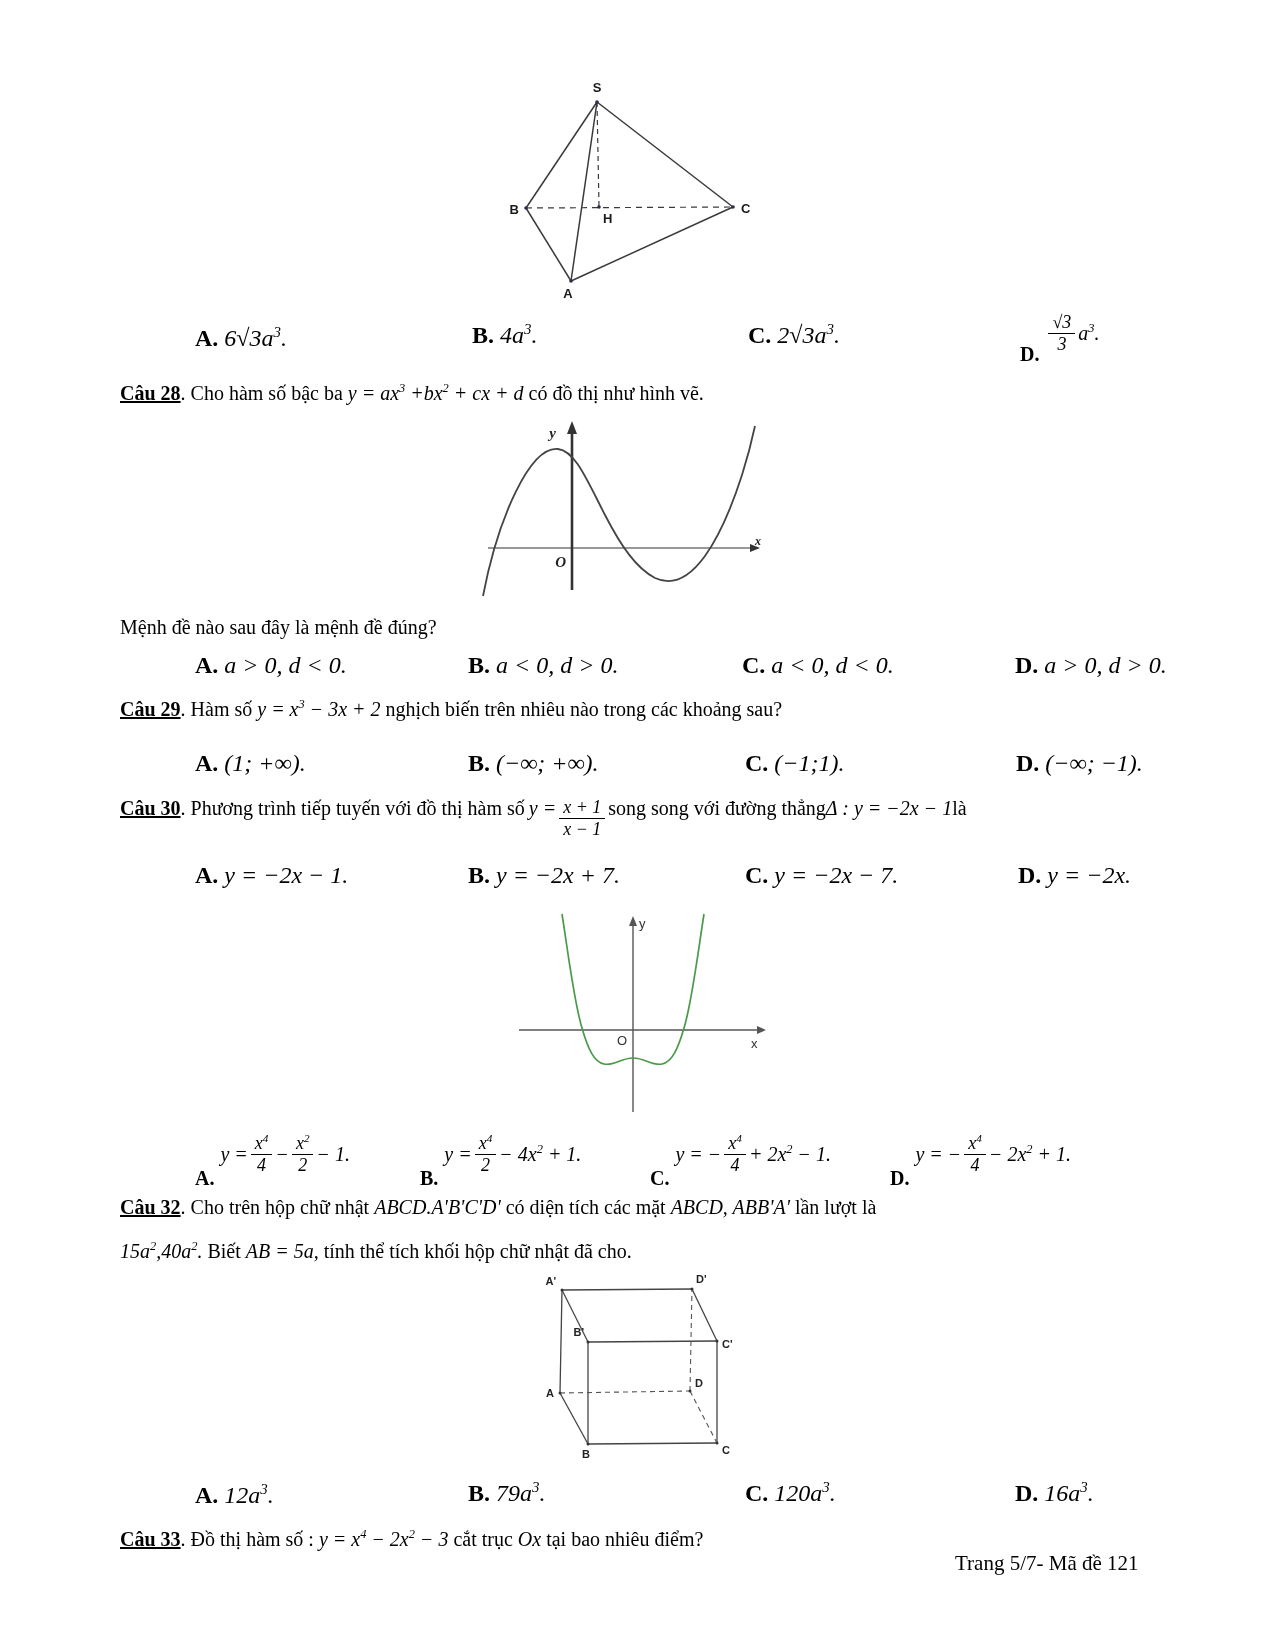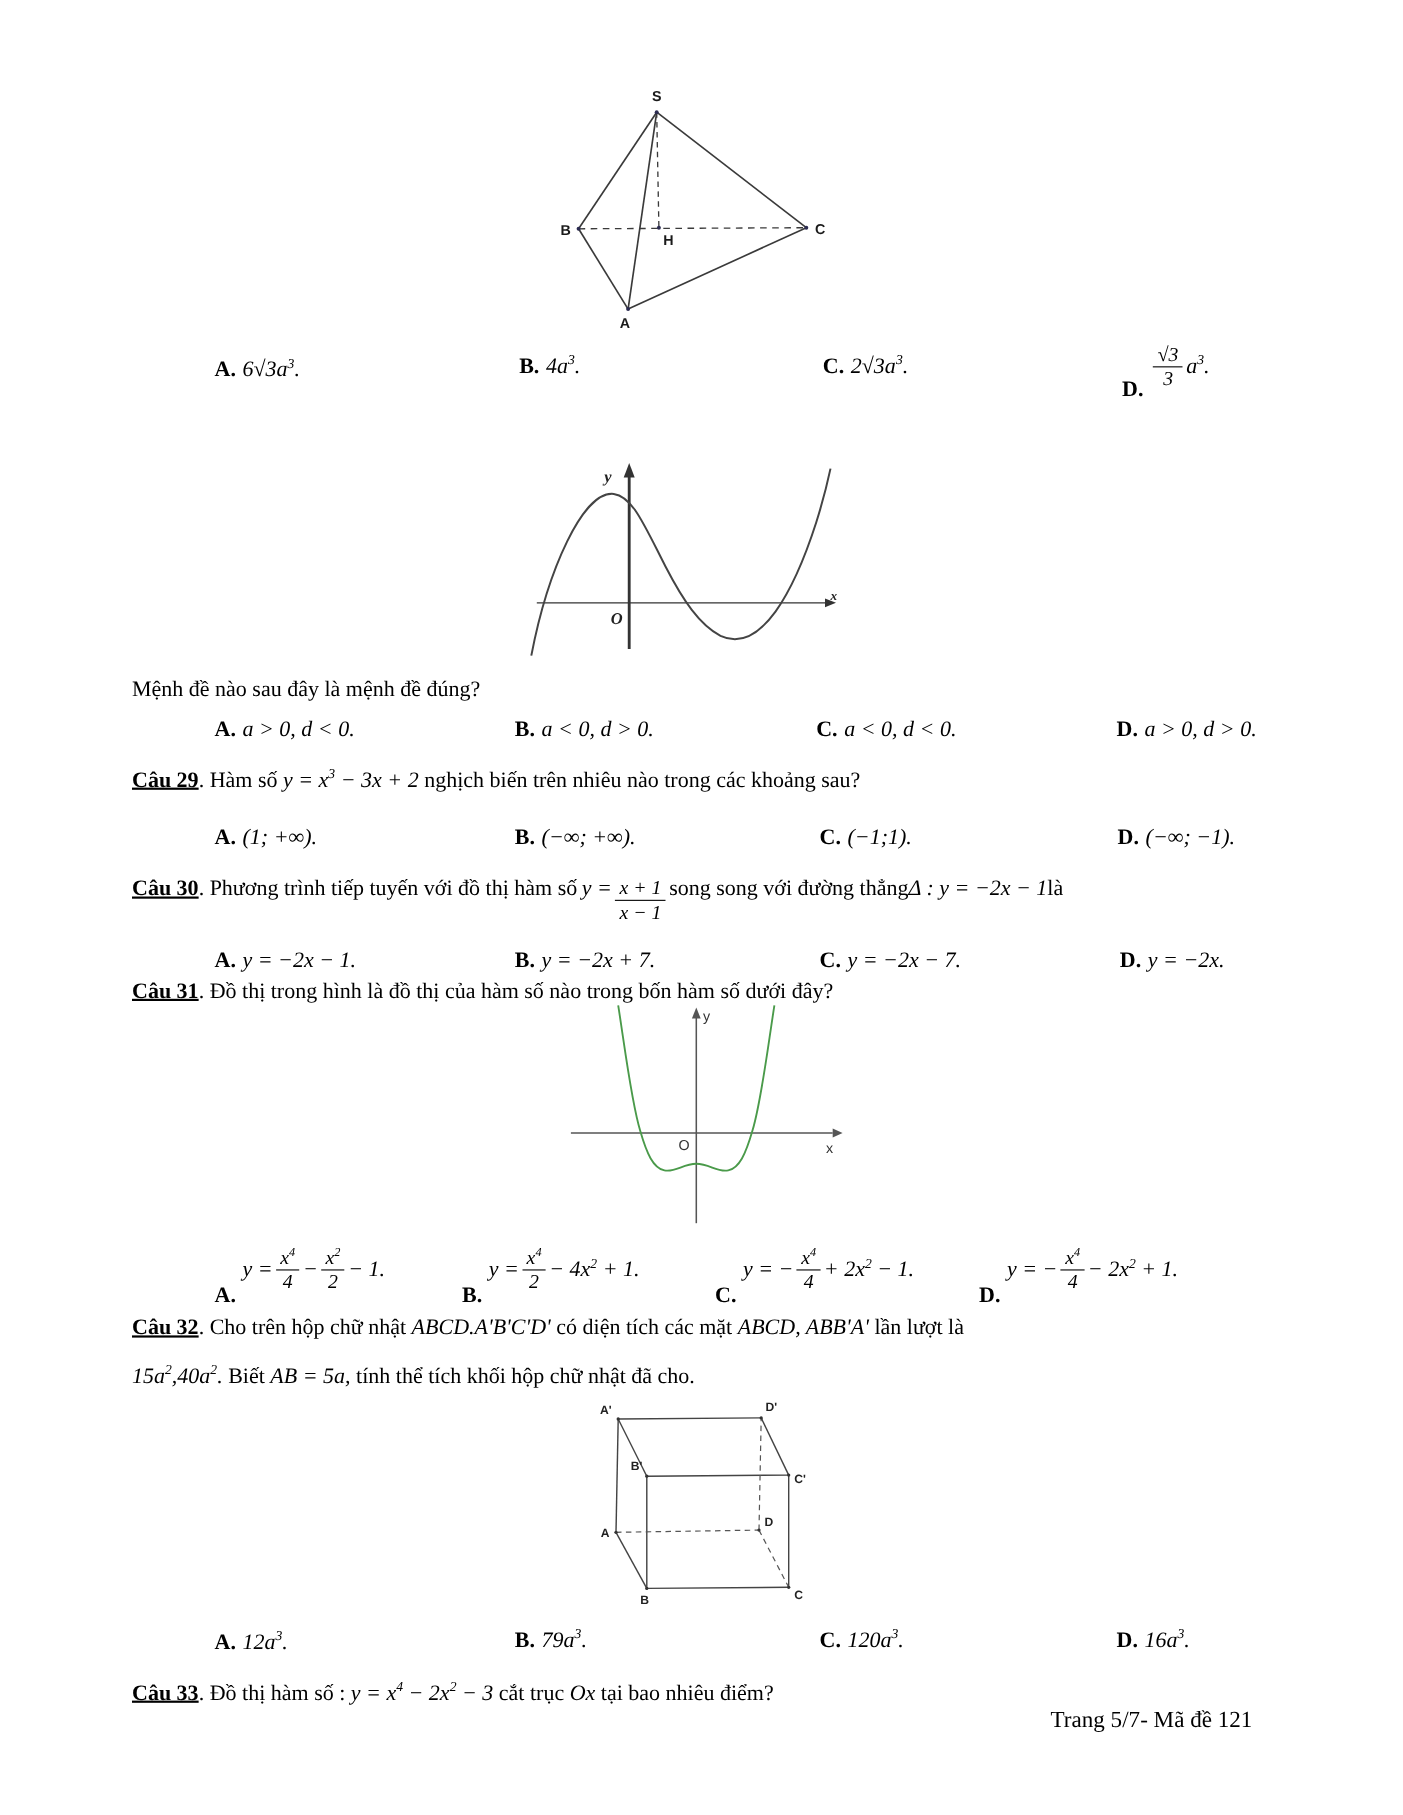--- a/index.html
+++ b/index.html
@@ -3,21 +3,21 @@
 <meta charset="utf-8">
 <style>
   html,body{margin:0;padding:0;background:#888;}
   .page{position:relative;width:1275px;height:1650px;background:#ffffff;margin:0 auto;
         font-family:"Liberation Serif",serif;color:#000;overflow:hidden;}
   .line{position:absolute;font-size:20px;white-space:nowrap;}
   .flexline{position:absolute;display:flex;align-items:flex-start;font-size:20px;white-space:nowrap;}
   .qtitle{font-weight:bold;text-decoration:underline;}
   .math{font-style:italic;}
   sup{font-size:0.62em;line-height:0;}
-  .opt{position:absolute;white-space:nowrap;font-size:20px;}
+  .opt{position:absolute;white-space:nowrap;font-size:24px;}
   .opt .lbl{font-weight:bold;margin-right:6px;font-style:normal;}
   .optflex{position:absolute;display:flex;align-items:center;white-space:nowrap;font-size:20px;}
   .optflex .lbl{align-self:flex-end;font-weight:bold;margin-right:6px;}
   .frac{display:inline-block;vertical-align:middle;text-align:center;line-height:1.15;
         font-style:italic;font-size:18px;margin:0 3px;}
   .frac .num{display:block;border-bottom:1.3px solid #000;padding:0 4px;}
   .frac .den{display:block;}
   .footer{position:absolute;font-size:21px;margin-left:12px;}
   svg{position:absolute;overflow:visible;}
   svg text{font-family:"Liberation Sans",sans-serif;}
@@ -65,20 +65,23 @@
   </div>
   <div class="optflex" style="left:1020px;top:300px;height:66px">
     <span class="lbl">D.</span>
     <span class="frac">
       <span class="num">√3</span>
       <span class="den">3</span>
     </span>
     <span class="math"><span>a</span><sup>3</sup><span>.</span></span>
   </div>
 
+  <div class="line" style="left:120px;top:382px">
+    <span class="qtitle">Câu 28</span><span>. Cho hàm số bậc ba </span><span class="math"><span>y = ax</span><sup>3</sup><span> +bx</span><sup>2</sup><span> + cx + d</span></span><span> có đồ thị như hình vẽ.</span>
+  </div>
 
   <svg style="left:458px;top:418px" width="305" height="175" viewBox="0 0 305 175">
     <g stroke="#333" fill="none">
       <line x1="30" y1="130" x2="292" y2="130" stroke-width="1.2"></line>
       <line x1="114" y1="12" x2="114" y2="172" stroke-width="2.6"></line>
     </g>
     <polygon points="292,126 302,130 292,134" fill="#333"></polygon>
     <polygon points="109,16 114,3 119,16" fill="#333"></polygon>
     <path fill="none" stroke="#444" stroke-width="1.8" d="M25,178 C40,100 72,28 100,31 C117,33 128,60 147,97 C163,128 178,150 197,160 C214,168 231,160 247,138 C262,117 275,85 284,57 C290,38 294,22 297,8"></path>
     <g font-size="15" font-weight="bold" fill="#222" class="serif-lab">
@@ -141,23 +144,20 @@
   <div class="opt" style="left:468px;top:862px">
     <span class="lbl">B.</span><span class="math">y = −2x + 7.</span>
   </div>
   <div class="opt" style="left:745px;top:862px">
     <span class="lbl">C.</span><span class="math">y = −2x − 7.</span>
   </div>
   <div class="opt" style="left:1018px;top:862px">
     <span class="lbl">D.</span><span class="math">y = −2x.</span>
   </div>
 
-  <div class="line" style="left:120px;top:890px">
-    <span class="qtitle">Câu 31</span><span>. Đồ thị trong hình là đồ thị của hàm số nào trong bốn hàm số dưới đây?</span>
-  </div>
 
   <svg style="left:505px;top:912px" width="270" height="202" viewBox="0 0 270 202">
     <g stroke="#555" fill="none" stroke-width="1.4">
       <line x1="14" y1="118" x2="252" y2="118"></line>
       <line x1="128" y1="12" x2="128" y2="200"></line>
     </g>
     <polygon points="252,114 261,118 252,122" fill="#555"></polygon>
     <polygon points="124,14 128,4 132,14" fill="#555"></polygon>
     <path fill="none" stroke-width="1.7" d="M57,2 C63,40 69,90 77,116 C83,137 89,150 99,152 C109,154 116,146 128,146 C140,146 147,154 157,152 C167,150 173,137 179,116 C187,90 193,40 199,2" stroke="#4a9a4a"></path>
     <g font-size="13" fill="#333">

